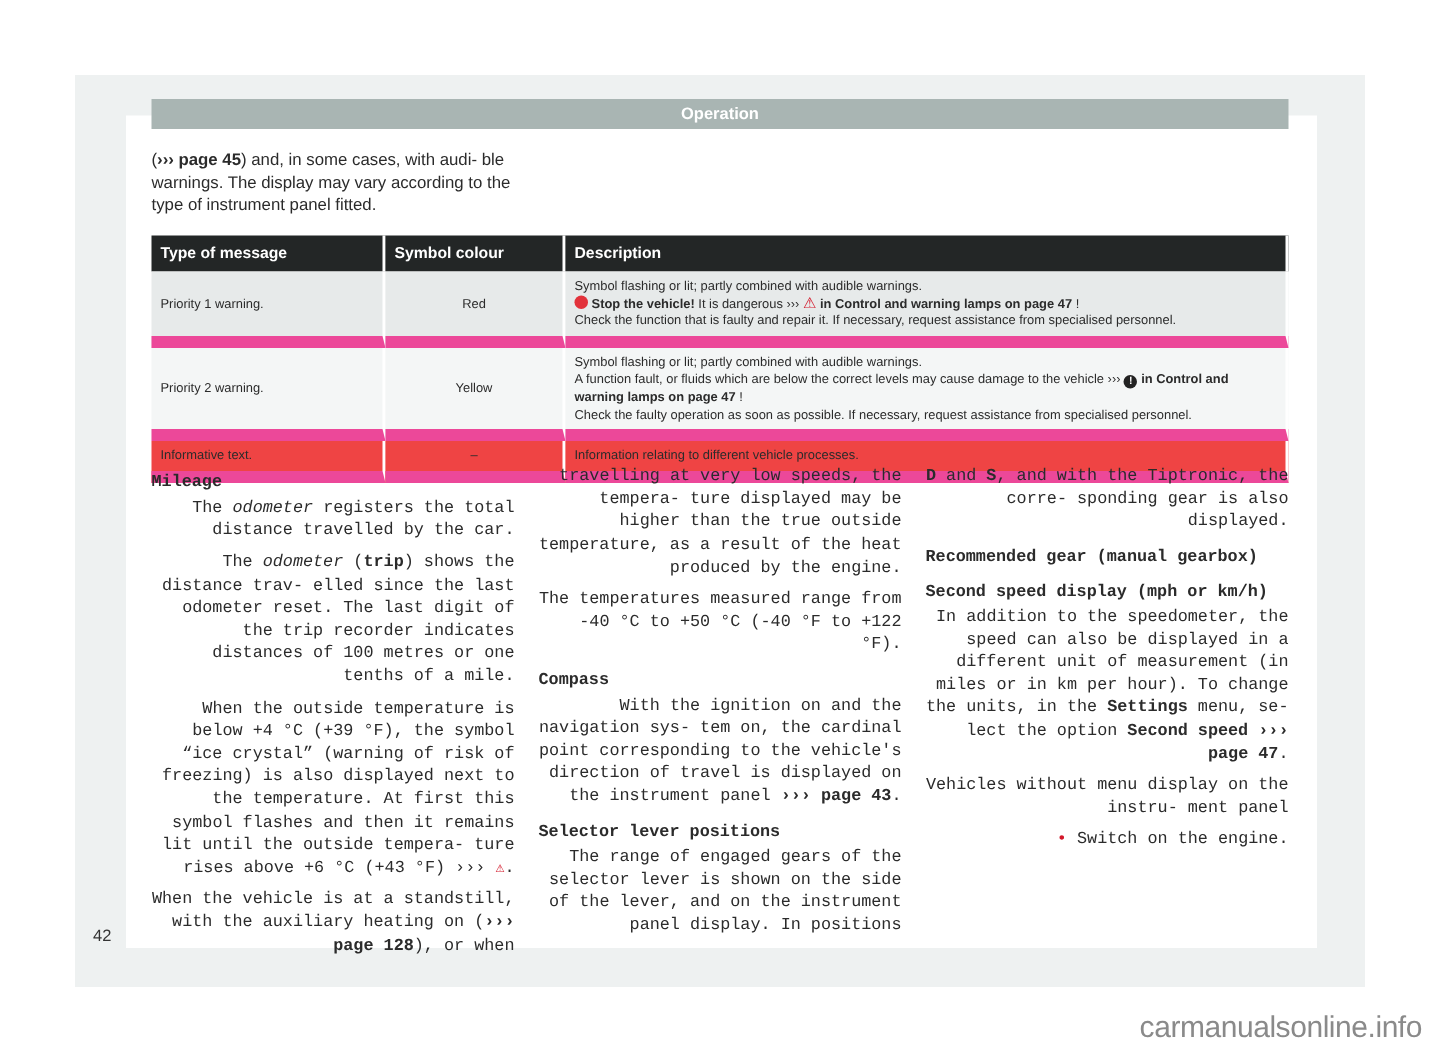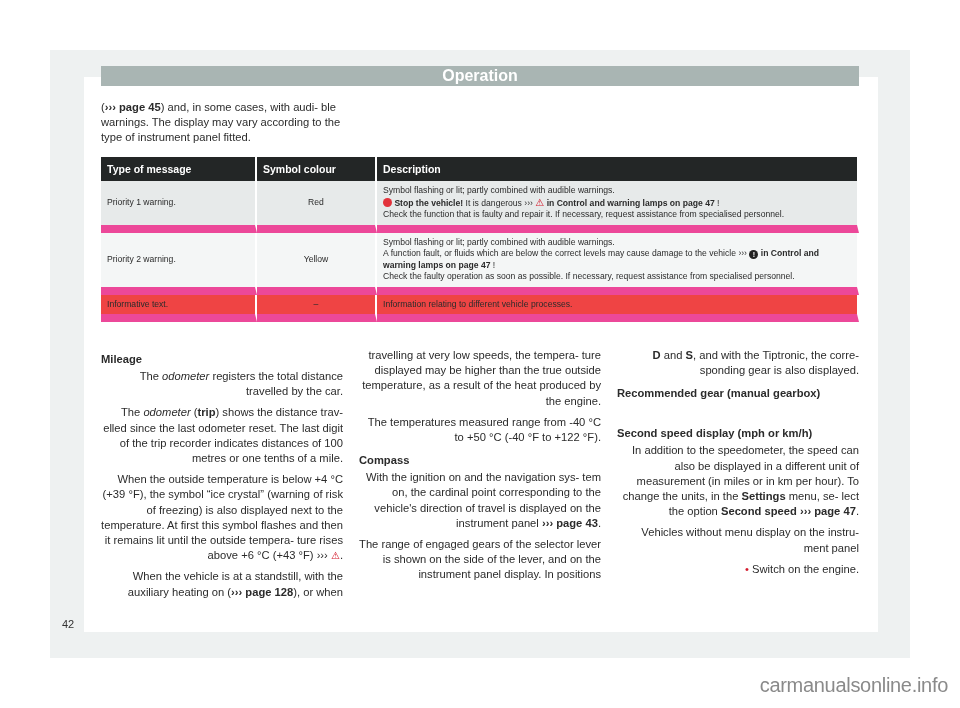--- a/index.html
+++ b/index.html
@@ -1,32 +1,32 @@
 <!DOCTYPE html>
 <html><head>
 <meta charset="utf-8">
 <style>
   * { box-sizing: border-box; margin: 0; padding: 0; }
   html, body { width: 960px; height: 708px; background: #ffffff; overflow: hidden; }
   body { position: relative; font-family: "Liberation Sans", "DejaVu Sans", sans-serif; color: #2b2b2b; }
   .frame { position: absolute; left: 50px; top: 50px; width: 860px; height: 608px; background: #eef1f1; }
   .page { position: absolute; left: 84px; top: 77px; width: 794px; height: 555px; background: #ffffff; }
   .header-bar { position: absolute; left: 101px; top: 66px; width: 758px; height: 20px; background: #a9b5b3;
-    color: #ffffff; font-weight: bold; font-size: 16px; text-align: center; line-height: 20px; }
+    color: #ffffff; font-weight: bold; font-size: 11px; text-align: center; line-height: 20px; }
   .intro { position: absolute; left: 101px; top: 100px; width: 250px; font-size: 11.2px; line-height: 15px; }
   b.ref { font-weight: bold; }
   table.msg { position: absolute; left: 101px; top: 157px; width: 758px; border-collapse: separate; border-spacing: 0 0; font-size: 8.6px; }
   table.msg th { background: #232626; color: #fff; font-weight: bold; font-size: 10.5px; height: 24px; text-align: left; padding: 0 6px; border-right: 2px solid #fff; }
   table.msg th.c { }
   table.msg td { padding: 4px 6px; border-right: 2px solid #fff; border-bottom: 8px solid #ec4899; vertical-align: middle; line-height: 11.5px; }
   table.msg tr.r1 td { background: #e7eaea; height: 50px; }
   table.msg tr.r2 td { background: #f4f6f6; height: 62px; }
   table.msg tr.r3 td { background: #ef4444; height: 22px; }
   table.msg td.c { text-align: center; }
-  .col { position: absolute; top: 348px; width: 242px; font-size: 11.2px; line-height: 15.2px; }
+  .col { position: absolute; top: 311px; width: 242px; font-size: 11.2px; line-height: 15.2px; font-family: Liberation Mono, monospace; }
   .col p { margin-bottom: 6px; text-align: right; }
   .col h3 { font-size: 11.2px; font-weight: bold; margin-top: 4px; margin-bottom: 2px; line-height: 15px; }
   .c1 { left: 101px; } .c2 { left: 359px; } .c3 { left: 617px; }
   .stop-icon { display: inline-block; width: 9px; height: 9px; border-radius: 50%; background: #e2323b; vertical-align: -1px; }
   .warn-icon { color: #d3182a; font-size: 10px; }
   .excl-icon { display: inline-block; width: 9px; height: 9px; border-radius: 50%; background: #222; color: #fff; font-size: 7px; line-height: 9px; text-align: center; font-weight: bold; vertical-align: -1px; }
   .bullet { color: #d3182a; }
   .pagenum { position: absolute; left: 62px; top: 618px; font-size: 11px; color: #333; }
   .watermark { position: absolute; right: 12px; top: 674px; font-size: 20px; color: #8a8a8a; letter-spacing: -0.3px; }
 </style>
@@ -85,26 +85,27 @@
   <p><span>The </span><em>odometer</em><span> (</span><b>trip</b><span>) shows the distance trav- elled since the last odometer reset. The last digit of the trip recorder indicates distances of 100 metres or one tenths of a mile.</span></p>
   <p><span>When the outside temperature is below +4 °C (+39 °F), the symbol “ice crystal” (warning of risk of freezing) is also displayed next to the temperature. At first this symbol flashes and then it remains lit until the outside tempera- ture rises above +6 °C (+43 °F) ››› </span><span class="warn-icon">⚠</span>.</p>
   <p><span>When the vehicle is at a standstill, with the auxiliary heating on (</span><b>››› page 128</b><span>), or when</span></p>
 </div>
 
 <div class="col c2">
   <p>travelling at very low speeds, the tempera- ture displayed may be higher than the true outside temperature, as a result of the heat produced by the engine.</p>
   <p>The temperatures measured range from -40 °C to +50 °C (-40 °F to +122 °F).</p>
   <h3 style="margin-top:8px">Compass</h3>
   <p><span>With the ignition on and the navigation sys- tem on, the cardinal point corresponding to the vehicle's direction of travel is displayed on the instrument panel </span><b>››› page 43</b>.</p>
+  <h3 style="margin-top:8px">Selector lever positions</h3>
   <p>The range of engaged gears of the selector lever is shown on the side of the lever, and on the instrument panel display. In positions</p>
 </div>
 
 <div class="col c3">
   <p><b>D</b><span> and </span><b>S</b><span>, and with the Tiptronic, the corre- sponding gear is also displayed.</span></p>
   <h3 style="margin-top:8px">Recommended gear (manual gearbox)</h3>
-  <h3 style="margin-top:25px">Second speed display (mph or km/h)</h3>
+  <h3 style="margin-top:8px">Second speed display (mph or km/h)</h3>
   <p><span>In addition to the speedometer, the speed can also be displayed in a different unit of measurement (in miles or in km per hour). To change the units, in the </span><b>Settings</b><span> menu, se- lect the option </span><b>Second speed</b><b> ››› page 47</b>.</p>
   <p>Vehicles without menu display on the instru- ment panel</p>
   <p><span class="bullet">•</span> <span>Switch on the engine.</span></p>
 </div>
 
 <div class="pagenum">42</div>
 <div class="watermark">carmanualsonline.info</div>
 
 </body></html>

